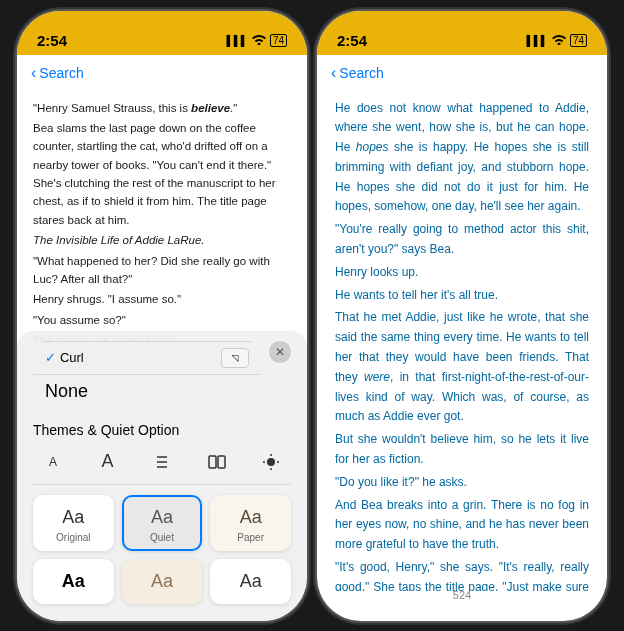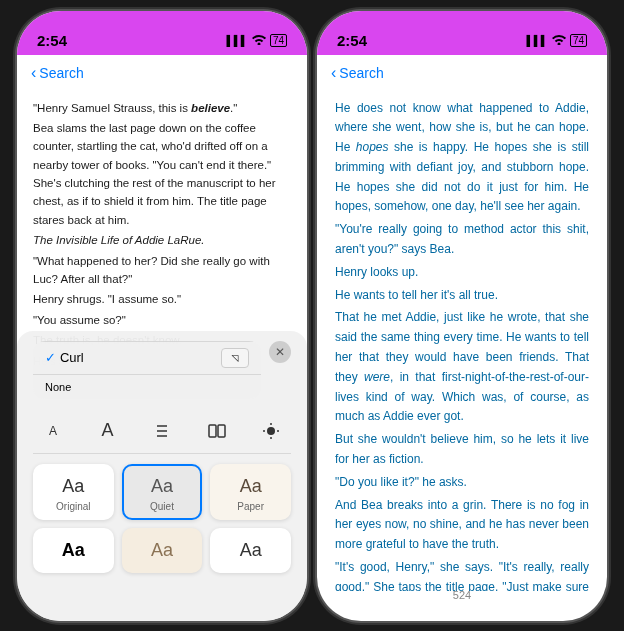--- a/index.html
+++ b/index.html
@@ -31,21 +31,21 @@
       box-shadow: 0 0 0 2px #555, 0 0 0 4px #333;
     }
 
     
     .status-bar {
       display: flex;
       justify-content: space-between;
       align-items: center;
       padding: 20px 20px 4px;
       height: 44px;
-      background: #d946ef;
+      background: #eab308;
       position: relative;
     }
 
     .status-time {
       font-size: 15px;
       font-weight: 600;
       color: #000;
     }
 
     .status-icons {
@@ -330,29 +330,32 @@
 
       <div style="display:flex; align-items:flex-start; gap:8px; margin-bottom:6px;">
         <div class="slide-options-section" style="flex:1;">
           <div class="divider-line"></div>
           <div class="slide-option-row active" style="padding:6px 12px; font-size:13px;">
             <span style="color:#007AFF; margin-right:4px;">✓</span>
             <span>Curl</span>
             <div class="option-icon" style="margin-left:auto;">◹</div>
           </div>
           <div class="divider-line"></div>
-          <div class="slide-option-row" style="padding:6px 12px; font-size:11px;">
+          <div class="slide-option-row" style="padding:6px 12px; font-size:18px;">
             <span>None</span>
           </div>
         </div>
         <div style="display:flex; flex-direction:column; align-items:flex-end; gap:4px;">
           <div class="close-btn">✕</div>
         </div>
       </div>
 
+      <div class="themes-header">
+        <span class="themes-label">Themes &amp; Quiet Option</span>
+      </div>
 
       <div class="toolbar-icons-row">
         <div class="toolbar-icon" style="font-size:12px; font-weight:500;">A</div>
         <div class="toolbar-icon" style="font-size:18px; font-weight:500;">A</div>
         <div class="toolbar-icon">
           <svg width="18" height="16" viewBox="0 0 18 16" fill="none">
               <line x1="4" y1="3" x2="14" y2="3" stroke="#333" stroke-width="1.5"></line>
               <line x1="4" y1="8" x2="14" y2="8" stroke="#333" stroke-width="1.5"></line>
               <line x1="4" y1="13" x2="14" y2="13" stroke="#333" stroke-width="1.5"></line>
             </svg>

